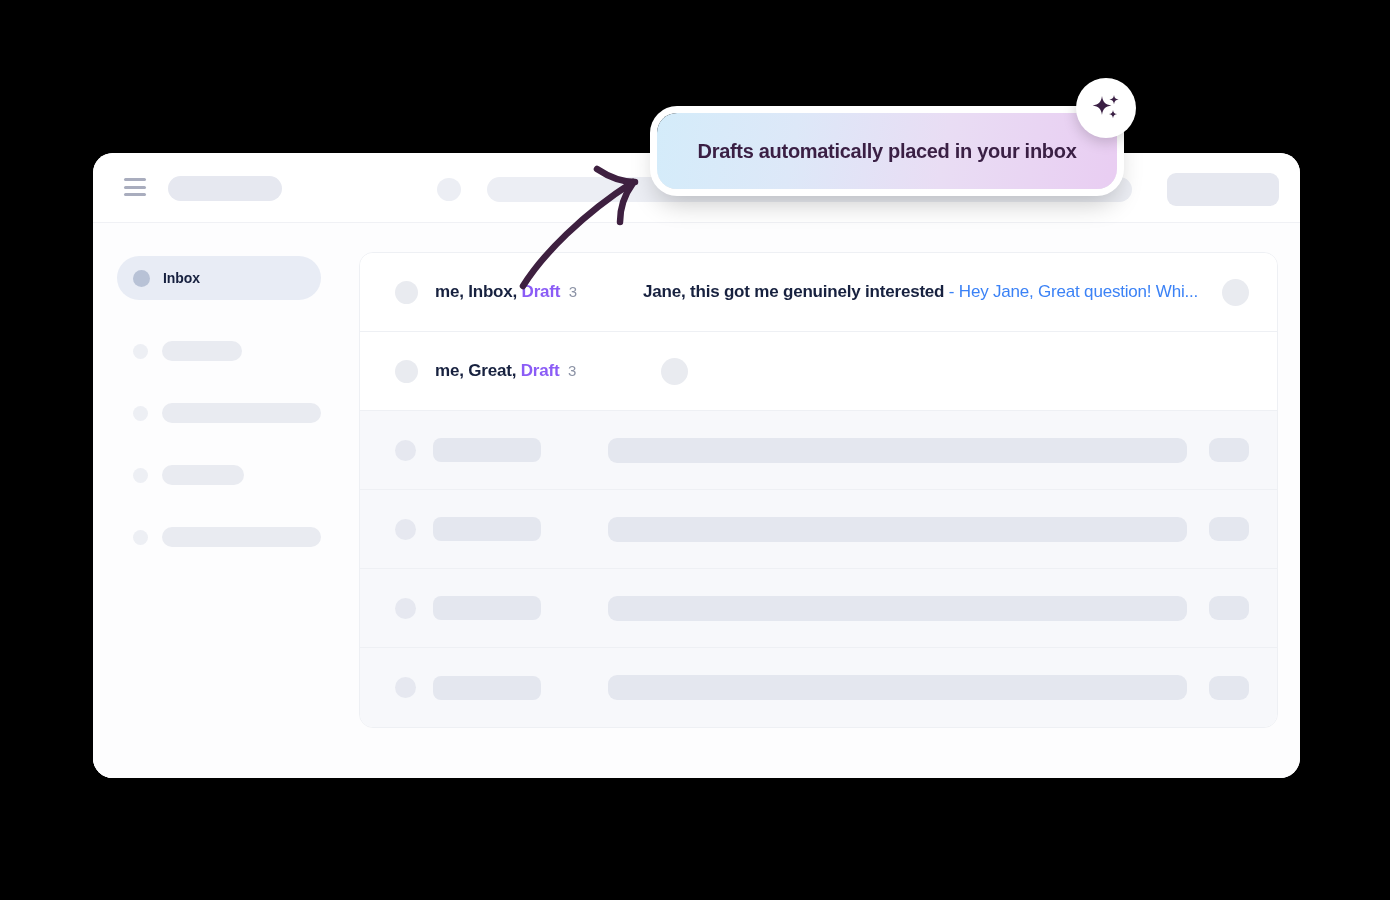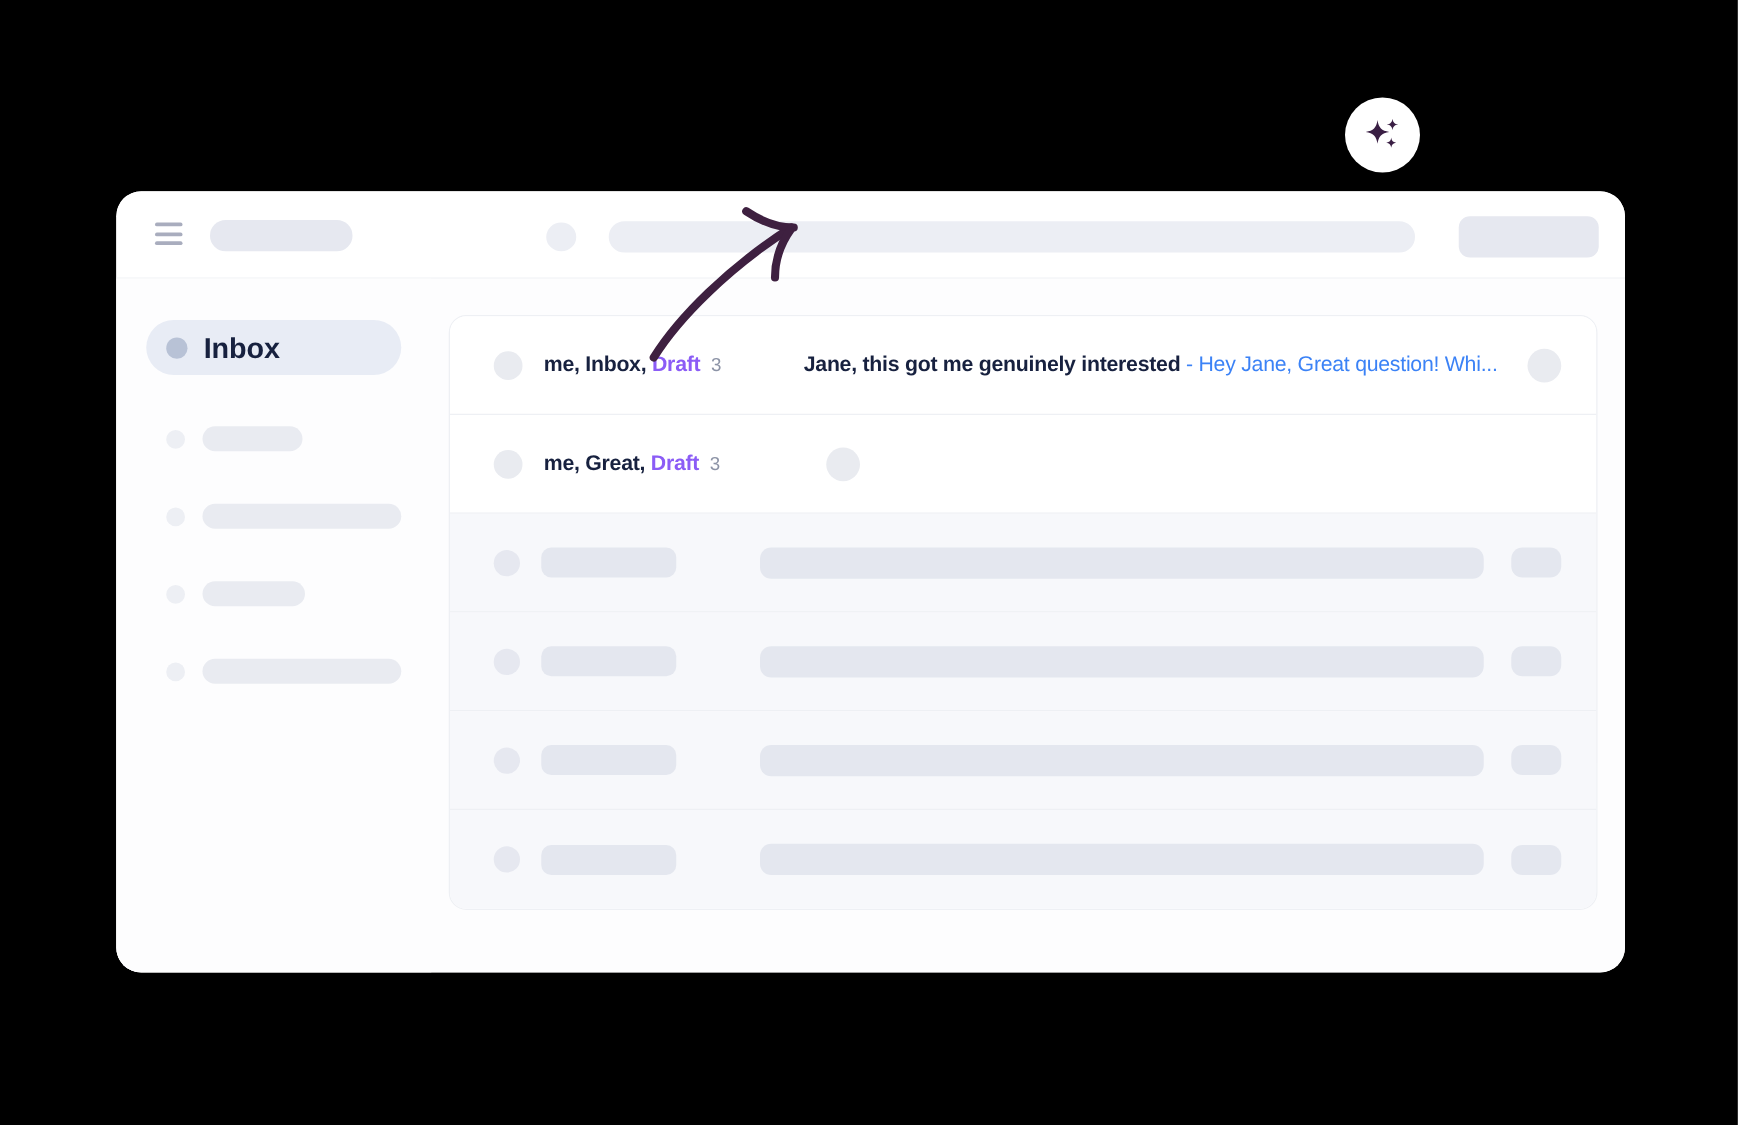--- a/index.html
+++ b/index.html
@@ -94,21 +94,21 @@
     background: #e8ecf5;
     cursor: pointer;
   }
   .nav-dot {
     width: 17px; height: 17px;
     border-radius: 50%;
     background: #b8c2d6;
     flex: 0 0 17px;
   }
   .nav-label {
-    font-size: 23px;
+    font-size: 14px;
     font-weight: 600;
     color: #17213f;
     letter-spacing: -0.1px;
   }
   .nav-skel-item {
     display: flex;
     align-items: center;
     gap: 14px;
     height: 22px;
     margin-top: 40px;
@@ -338,20 +338,23 @@
       </div>
     </div>
   </div>
 
   <svg class="arrow-svg" viewBox="0 0 170 135">
     <path d="M 18 128 C 38 96, 78 56, 128 24" stroke="#3e2040" stroke-width="6.5" fill="none" stroke-linecap="round"></path>
     <path d="M 92 11 C 104 19, 118 24, 130 24" stroke="#3e2040" stroke-width="6.5" fill="none" stroke-linecap="round"></path>
     <path d="M 128 25 C 120 36, 115 50, 115 64" stroke="#3e2040" stroke-width="6.5" fill="none" stroke-linecap="round"></path>
   </svg>
 
+  <div class="tooltip">
+    <span class="tooltip-text">Drafts automatically placed in your inbox</span>
+  </div>
 
   <div class="sparkle-badge">
     <svg width="34" height="34" viewBox="0 0 34 34">
       <path d="M13 5 C13.9 11.2 16.3 13.6 22.4 14.5 C16.3 15.4 13.9 17.8 13 24 C12.1 17.8 9.7 15.4 3.6 14.5 C9.7 13.6 12.1 11.2 13 5 Z" fill="#3a1f44"></path>
       <path d="M25 4 C25.45 7 26.6 8.15 29.6 8.6 C26.6 9.05 25.45 10.2 25 13.2 C24.55 10.2 23.4 9.05 20.4 8.6 C23.4 8.15 24.55 7 25 4 Z" fill="#3a1f44"></path>
       <path d="M24 19 C24.4 21.7 25.4 22.7 28.1 23.1 C25.4 23.5 24.4 24.5 24 27.2 C23.6 24.5 22.6 23.5 19.9 23.1 C22.6 22.7 23.6 21.7 24 19 Z" fill="#3a1f44"></path>
     </svg>
   </div>
 
 </div>

